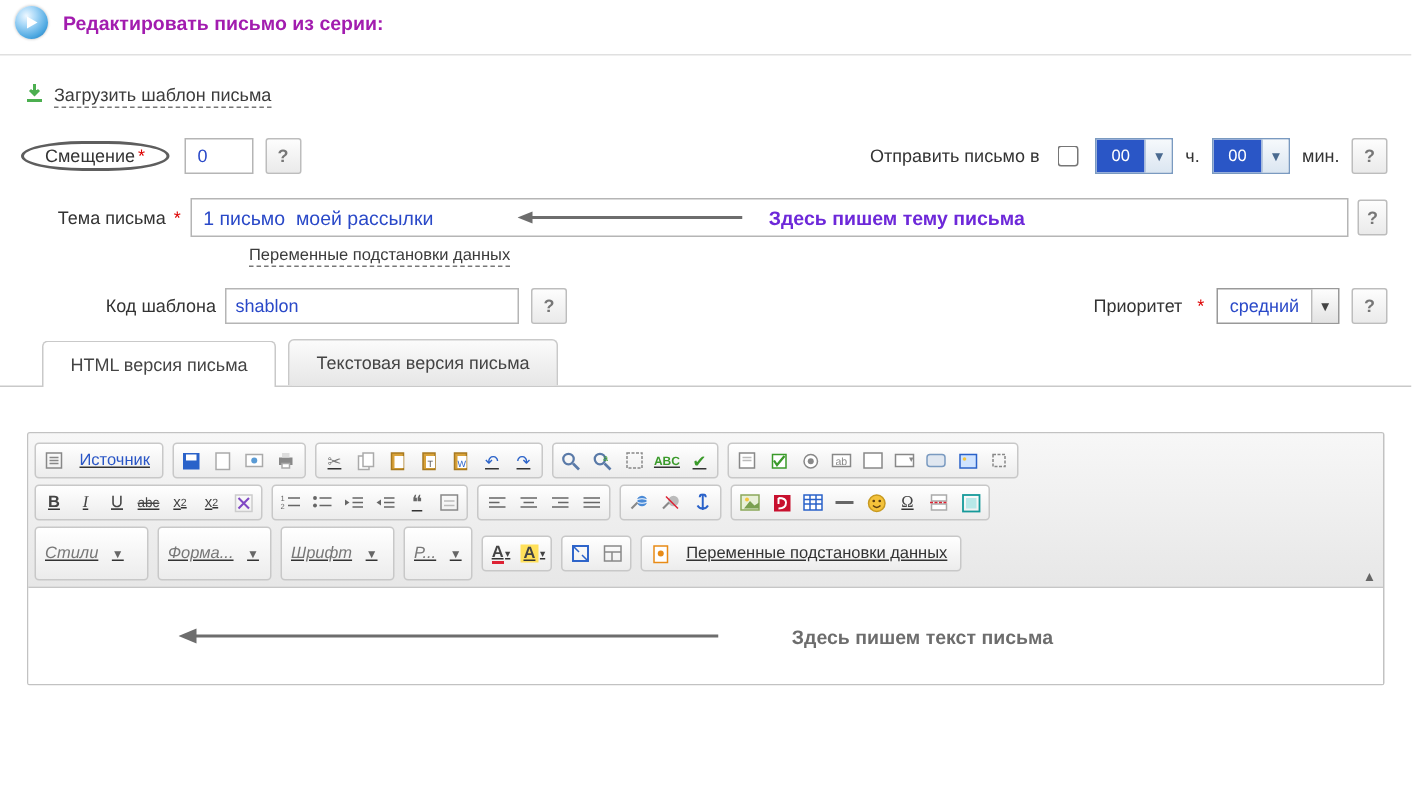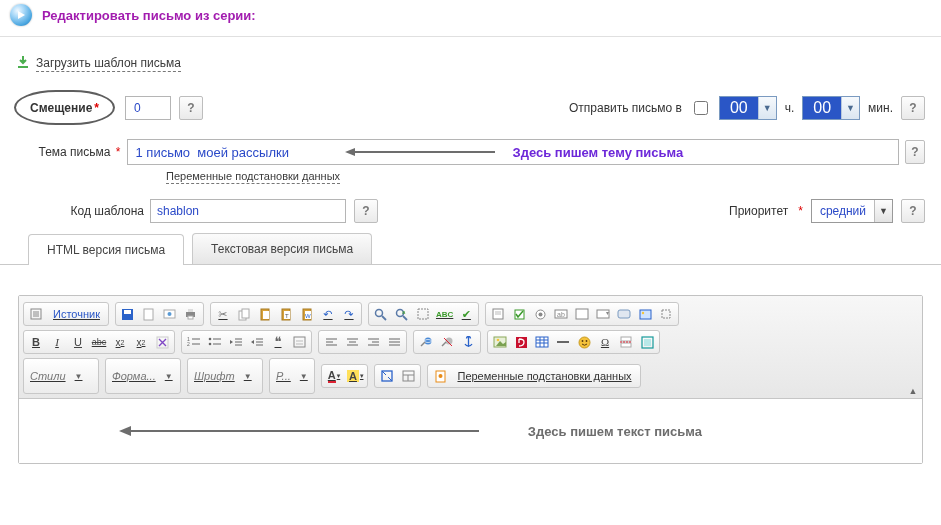--- a/index.html
+++ b/index.html
@@ -50,23 +50,22 @@
   .row { display: flex; align-items: center; margin-bottom: 14px; min-height: 28px; }
   .label-col { text-align: right; padding-right: 6px; }
   .req { color: #d00; margin-left: 2px; }
 
   .oval {
     border: 2px solid #5e5e5e;
     border-radius: 50% / 60%;
     padding: 5px 14px;
     display: inline-flex;
     align-items: center;
-    height: 35px;
+    height: 20px;
     margin-left: -2px;
-    font-weight: bold;
   }
 
   .text-input {
     height: 24px;
     border: 1px solid #b5b5b5;
     padding: 2px 6px;
     font-size: 12px;
     color: #2a49c8;
     background: #fff;
   }
@@ -90,21 +89,21 @@
     align-items: center;
     height: 24px;
     border: 1px solid #7a9ac0;
     background: #fff;
     overflow: hidden;
   }
   .spinner-select .val {
     background: #2a56c6;
     color: #fff;
     padding: 3px 10px;
-    font-size: 16px;
+    font-size: 11px;
     height: 100%;
     display: flex; align-items:center;
   }
   .spinner-select .arrow {
     width: 18px; height: 100%;
     background: linear-gradient(#f6f9fc,#dbe6f1);
     border-left: 1px solid #b7c8dc;
     display: flex; align-items: center; justify-content: center;
     color: #4a6a90;
     font-size: 9px;

